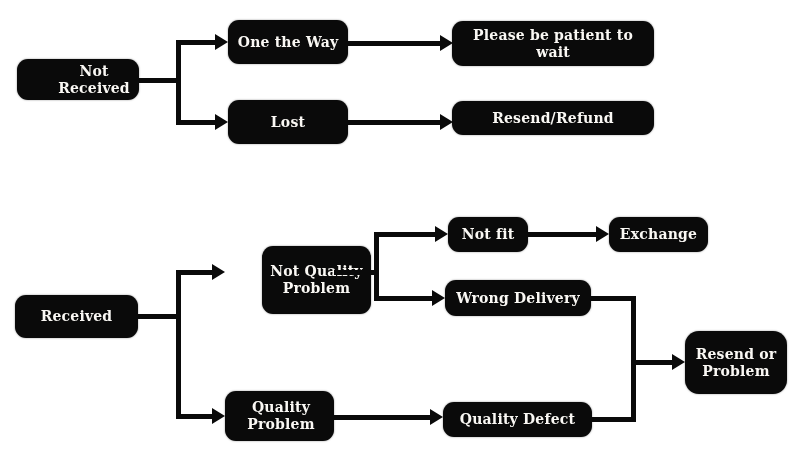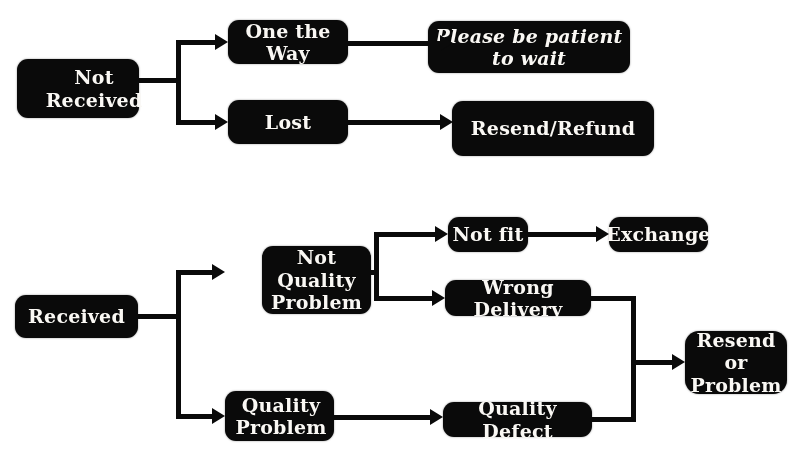--- a/index.html
+++ b/index.html
@@ -24,21 +24,21 @@
   .node {
     position: absolute;
     background: var(--node-fill);
     color: var(--node-text);
     border-radius: 11px;
     display: flex;
     align-items: center;
     justify-content: center;
     text-align: center;
     font-weight: 700;
-    font-size: 19px;
+    font-size: 14px;
     line-height: 1.18;
     letter-spacing: 0.2px;
     padding: 2px 4px;
     box-sizing: border-box;
     box-shadow: 0 0 2px rgba(0,0,0,0.45);
   }
   .node.big-radius { border-radius: 14px; }
   .hl {
     position: absolute;
     height: 5px;
@@ -56,29 +56,29 @@
     border-top: 8px solid transparent;
     border-bottom: 8px solid transparent;
     border-left: 13px solid var(--connector);
   }
 </style>
 </head>
 <body>
 
 <div class="canvas">
 
-  <div class="node" style="left:17px; top:59px; width:122px; height:59px;padding-left:36px;">Not Received</div>
+  <div class="node" style="left:17px; top:59px; width:122px; height:41px;padding-left:36px;">Not Received</div>
 
   <div class="node" style="left:228px; top:20px; width:120px; height:44px;">One the Way</div>
 
   <div class="node" style="left:228px; top:100px; width:120px; height:44px;">Lost</div>
 
-  <div class="node" style="left:428px; top:21px; width:202px; height:52px;font-style:italic;">Please be patient to wait</div>
+  <div class="node" style="left:452px; top:21px; width:202px; height:45px;">Please be patient to wait</div>
 
-  <div class="node" style="left:452px; top:101px; width:202px; height:55px;">Resend/Refund</div>
+  <div class="node" style="left:452px; top:101px; width:202px; height:34px;">Resend/Refund</div>
 
   <div class="hl" style="left:139px; top:78px; width:42px;"></div>
   <div class="vl" style="left:176px; top:40px; height:85px;"></div>
   <div class="hl" style="left:178px; top:40px; width:37px;"></div>
   <div class="ah" style="left:215px; top:34px;"></div>
   <div class="hl" style="left:178px; top:120px; width:37px;"></div>
   <div class="ah" style="left:215px; top:114px;"></div>
   <div class="hl" style="left:348px; top:41px; width:92px;"></div>
   <div class="ah" style="left:440px; top:35px;"></div>
   <div class="hl" style="left:348px; top:120px; width:92px;"></div>

